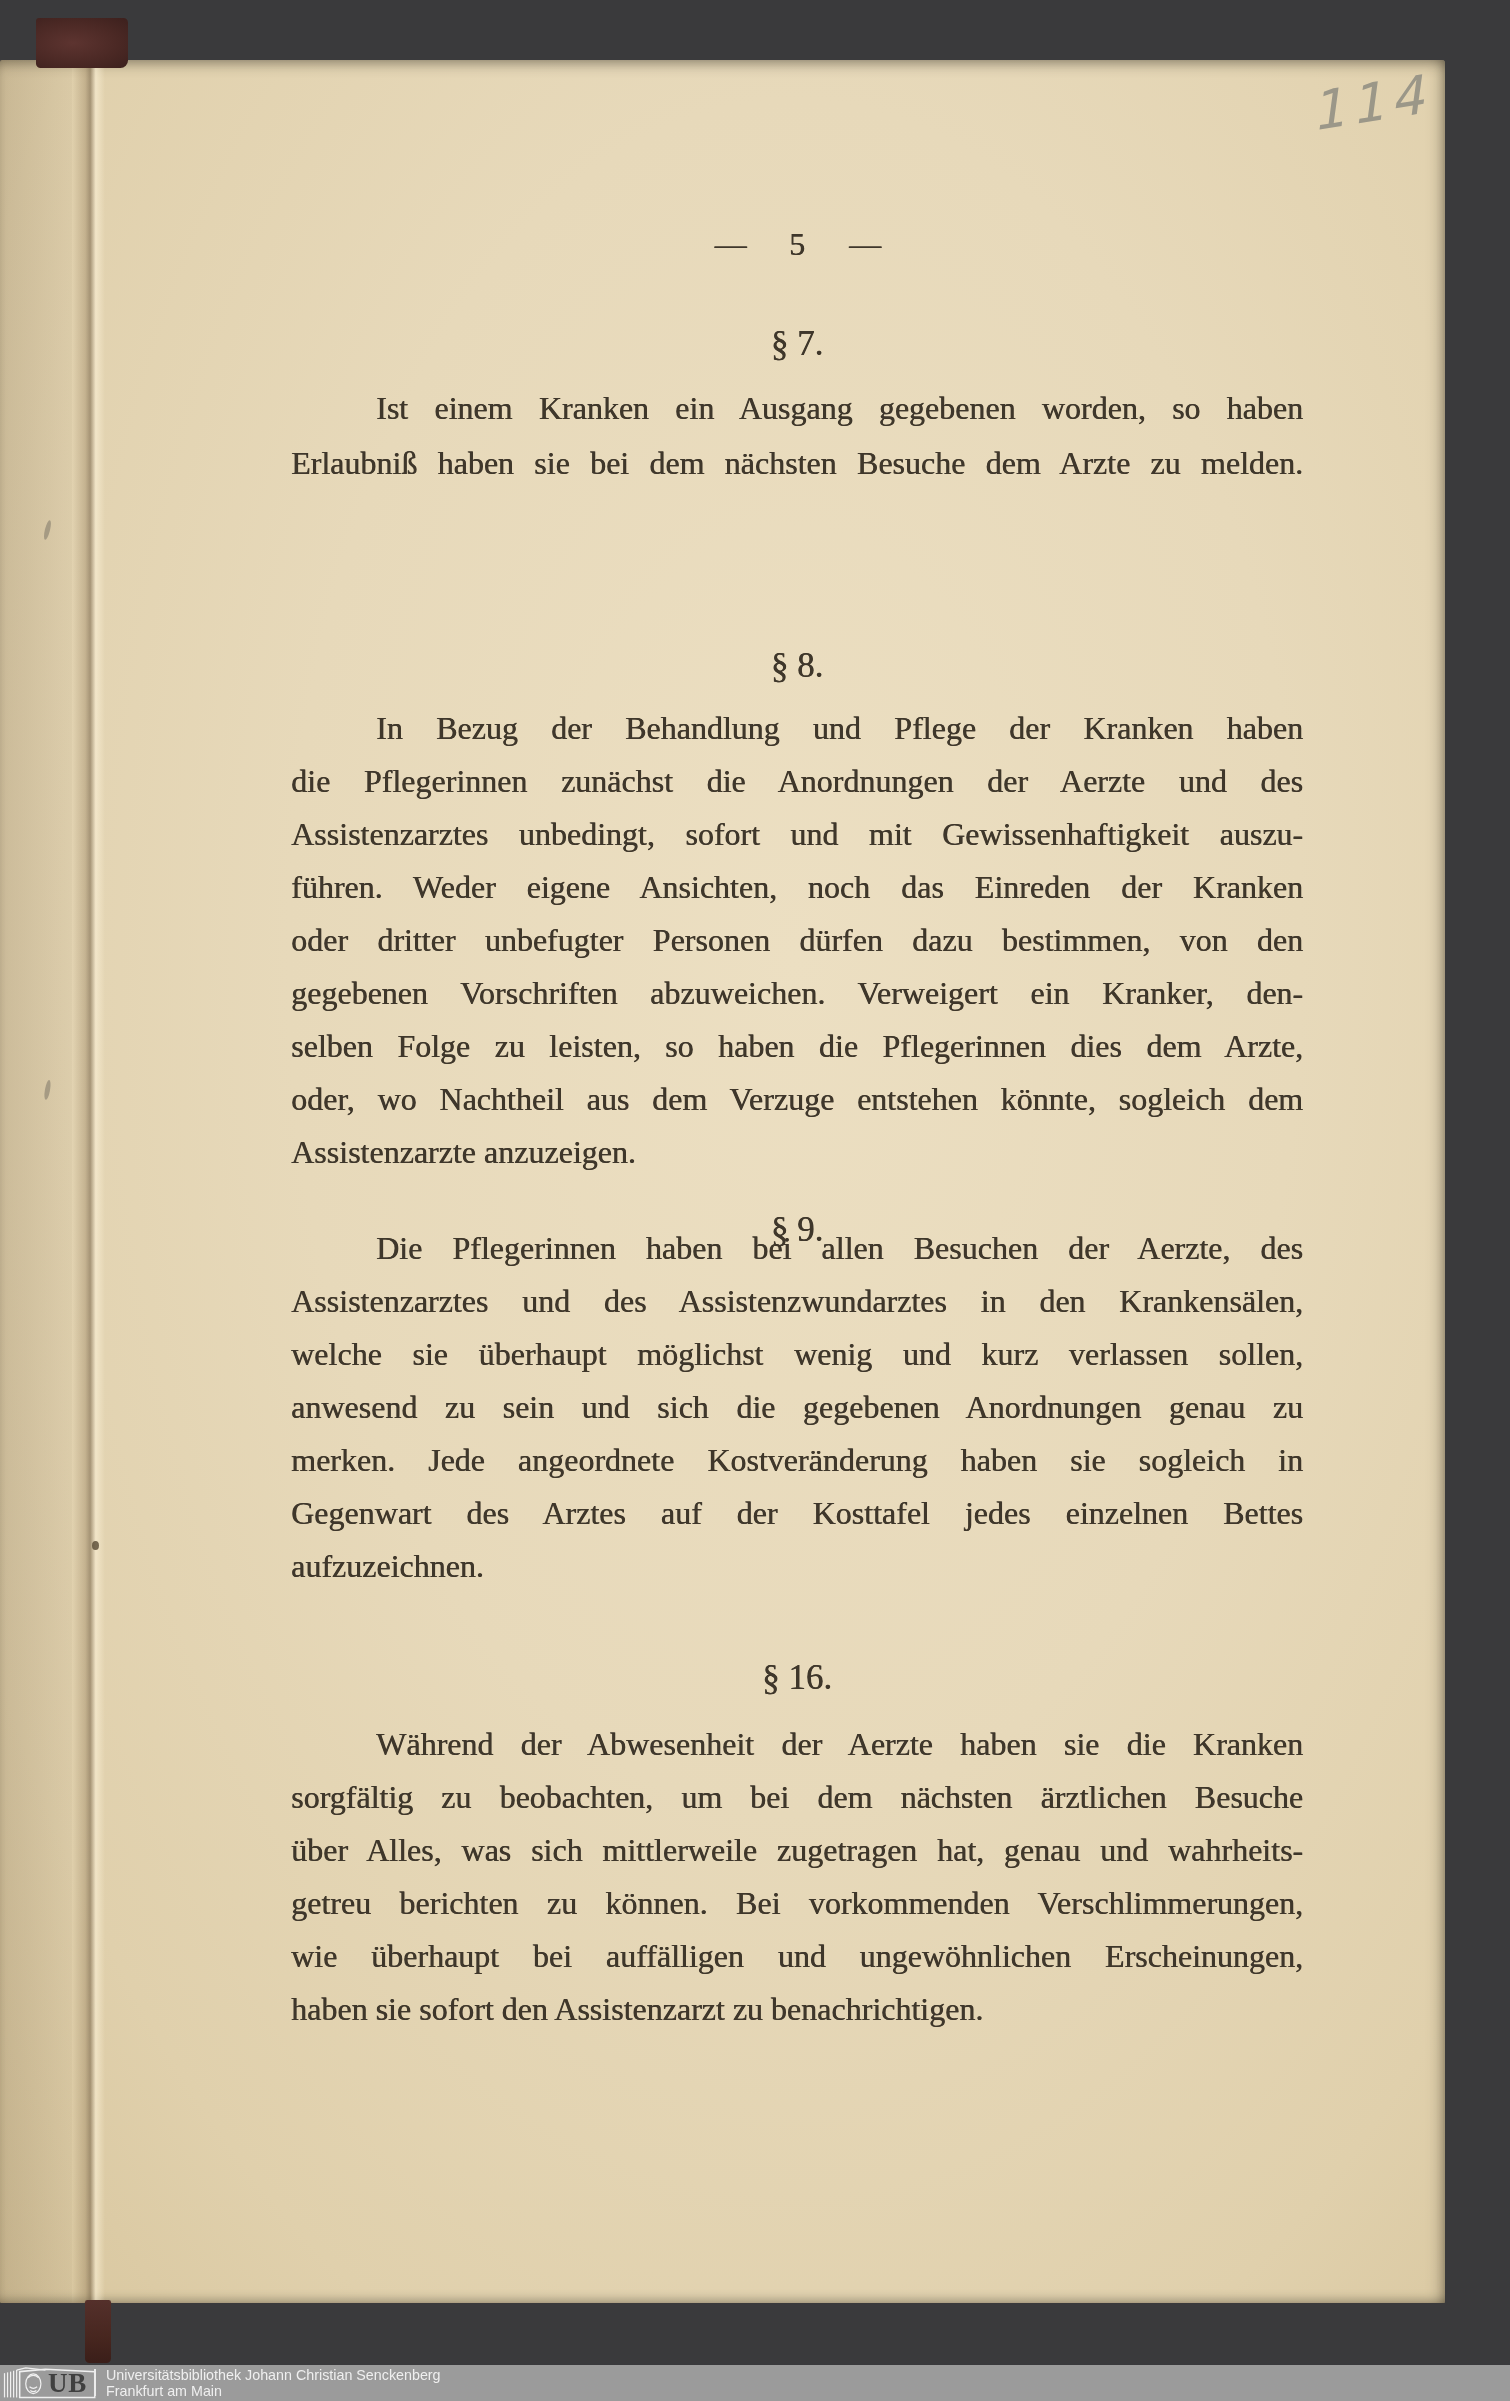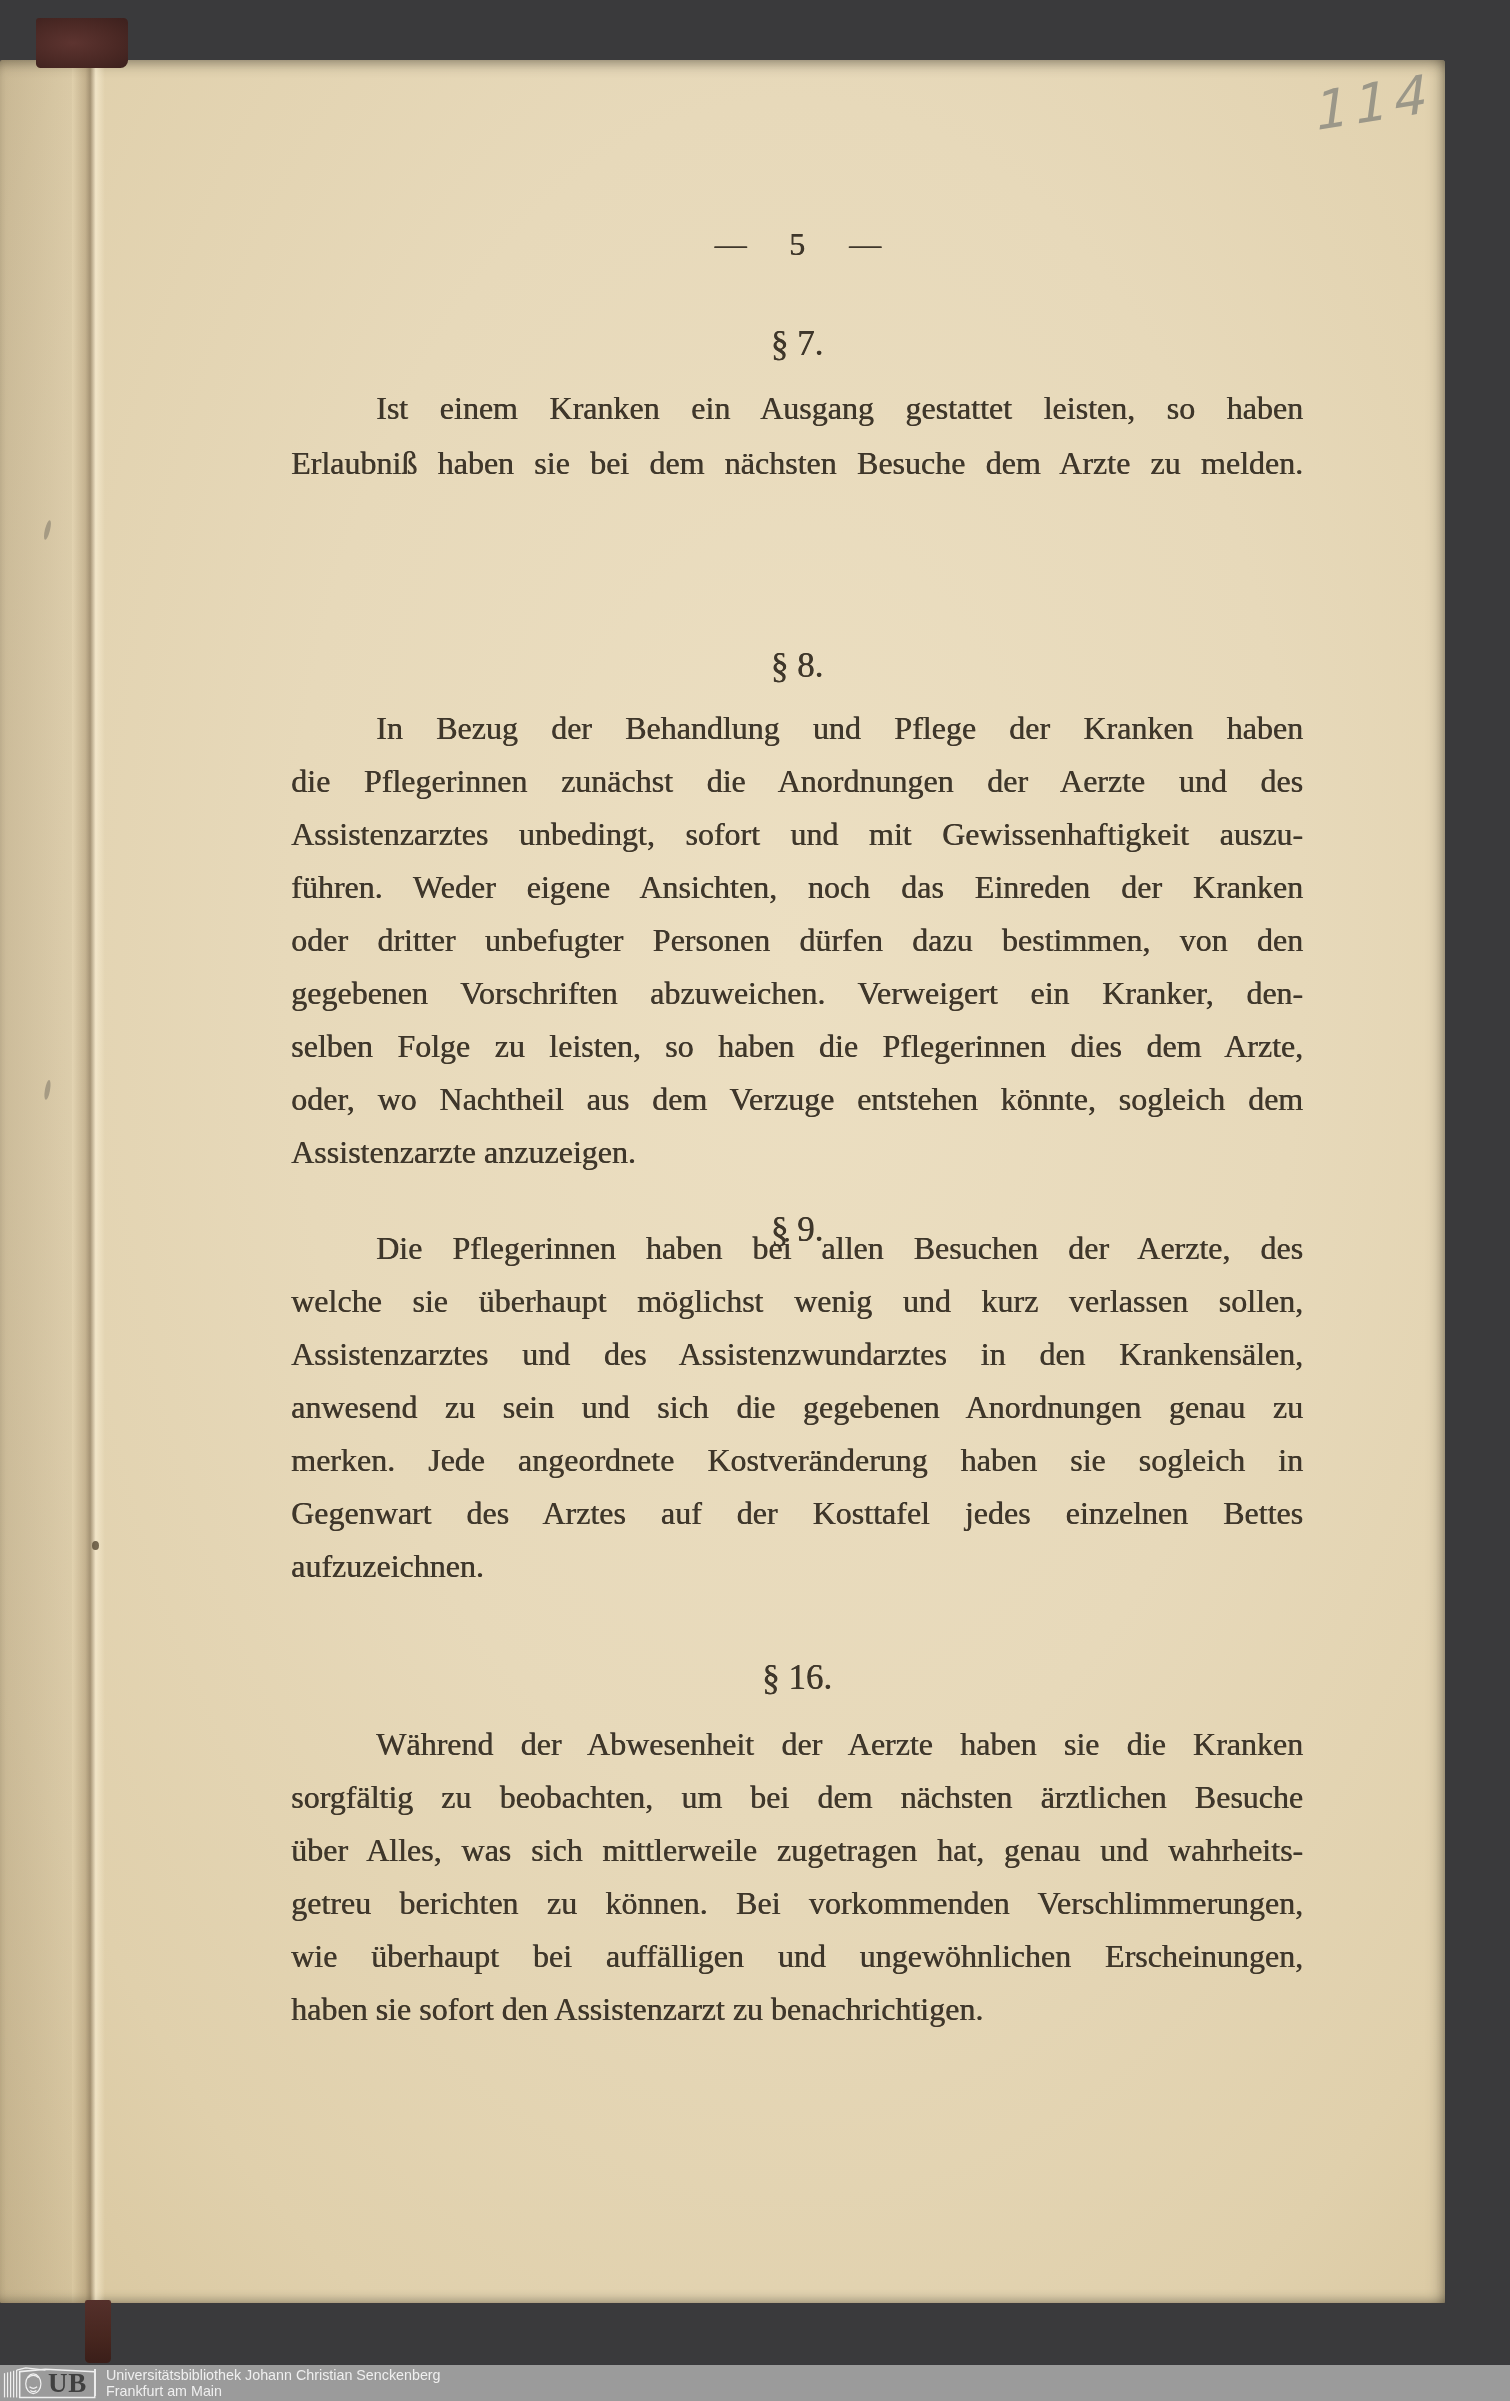--- a/index.html
+++ b/index.html
@@ -77,42 +77,42 @@
   <div class="pencil">114</div>
 
   <div class="pagenum-row ink">
     <span class="dash">—</span>
     <span>5</span>
     <span class="dash">—</span>
   </div>
 
   <div class="sec-heading ink" style="top:321px;">§ 7.</div>
   <div class="para p1" style="top:381px;">
-    <div class="jline ink indent">Ist einem Kranken ein Ausgang gestattet leisten, so haben</div>
+    <div class="jline ink indent">Ist einem Kranken ein Ausgang gegebenen worden, so haben</div>
     <div class="jline ink">Erlaubniß haben sie bei dem nächsten Besuche dem Arzte zu melden.</div>
   </div>
 
   <div class="sec-heading ink" style="top:643px;">§ 8.</div>
   <div class="para" style="top:702px;">
     <div class="jline ink indent">In Bezug der Behandlung und Pflege der Kranken haben</div>
     <div class="jline ink">die Pflegerinnen zunächst die Anordnungen der Aerzte und des</div>
     <div class="jline ink">Assistenzarztes unbedingt, sofort und mit Gewissenhaftigkeit auszu-</div>
     <div class="jline ink">führen.  Weder eigene Ansichten, noch das Einreden der Kranken</div>
     <div class="jline ink">oder dritter unbefugter Personen dürfen dazu bestimmen, von den</div>
     <div class="jline ink">gegebenen Vorschriften abzuweichen.  Verweigert ein Kranker, den-</div>
     <div class="jline ink">selben Folge zu leisten, so haben die Pflegerinnen dies dem Arzte,</div>
     <div class="jline ink">oder, wo Nachtheil aus dem Verzuge entstehen könnte, sogleich dem</div>
     <div class="jline ink short">Assistenzarzte anzuzeigen.</div>
   </div>
 
   <div class="sec-heading ink" style="top:1207px;">§ 9.</div>
   <div class="para" style="top:1222px;">
     <div class="jline ink indent">Die Pflegerinnen haben bei allen Besuchen der Aerzte, des</div>
+    <div class="jline ink">Assistenzarztes und des Assistenzwundarztes in den Krankensälen,</div>
     <div class="jline ink">welche sie überhaupt möglichst wenig und kurz verlassen sollen,</div>
-    <div class="jline ink">Assistenzarztes und des Assistenzwundarztes in den Krankensälen,</div>
     <div class="jline ink">anwesend zu sein und sich die gegebenen Anordnungen genau zu</div>
     <div class="jline ink">merken.  Jede angeordnete Kostveränderung haben sie sogleich in</div>
     <div class="jline ink">Gegenwart des Arztes auf der Kosttafel jedes einzelnen Bettes</div>
     <div class="jline ink short">aufzuzeichnen.</div>
   </div>
 
   <div class="sec-heading ink" style="top:1655px;">§ 16.</div>
   <div class="para" style="top:1718px;">
     <div class="jline ink indent">Während der Abwesenheit der Aerzte haben sie die Kranken</div>
     <div class="jline ink">sorgfältig zu beobachten, um bei dem nächsten ärztlichen Besuche</div>

